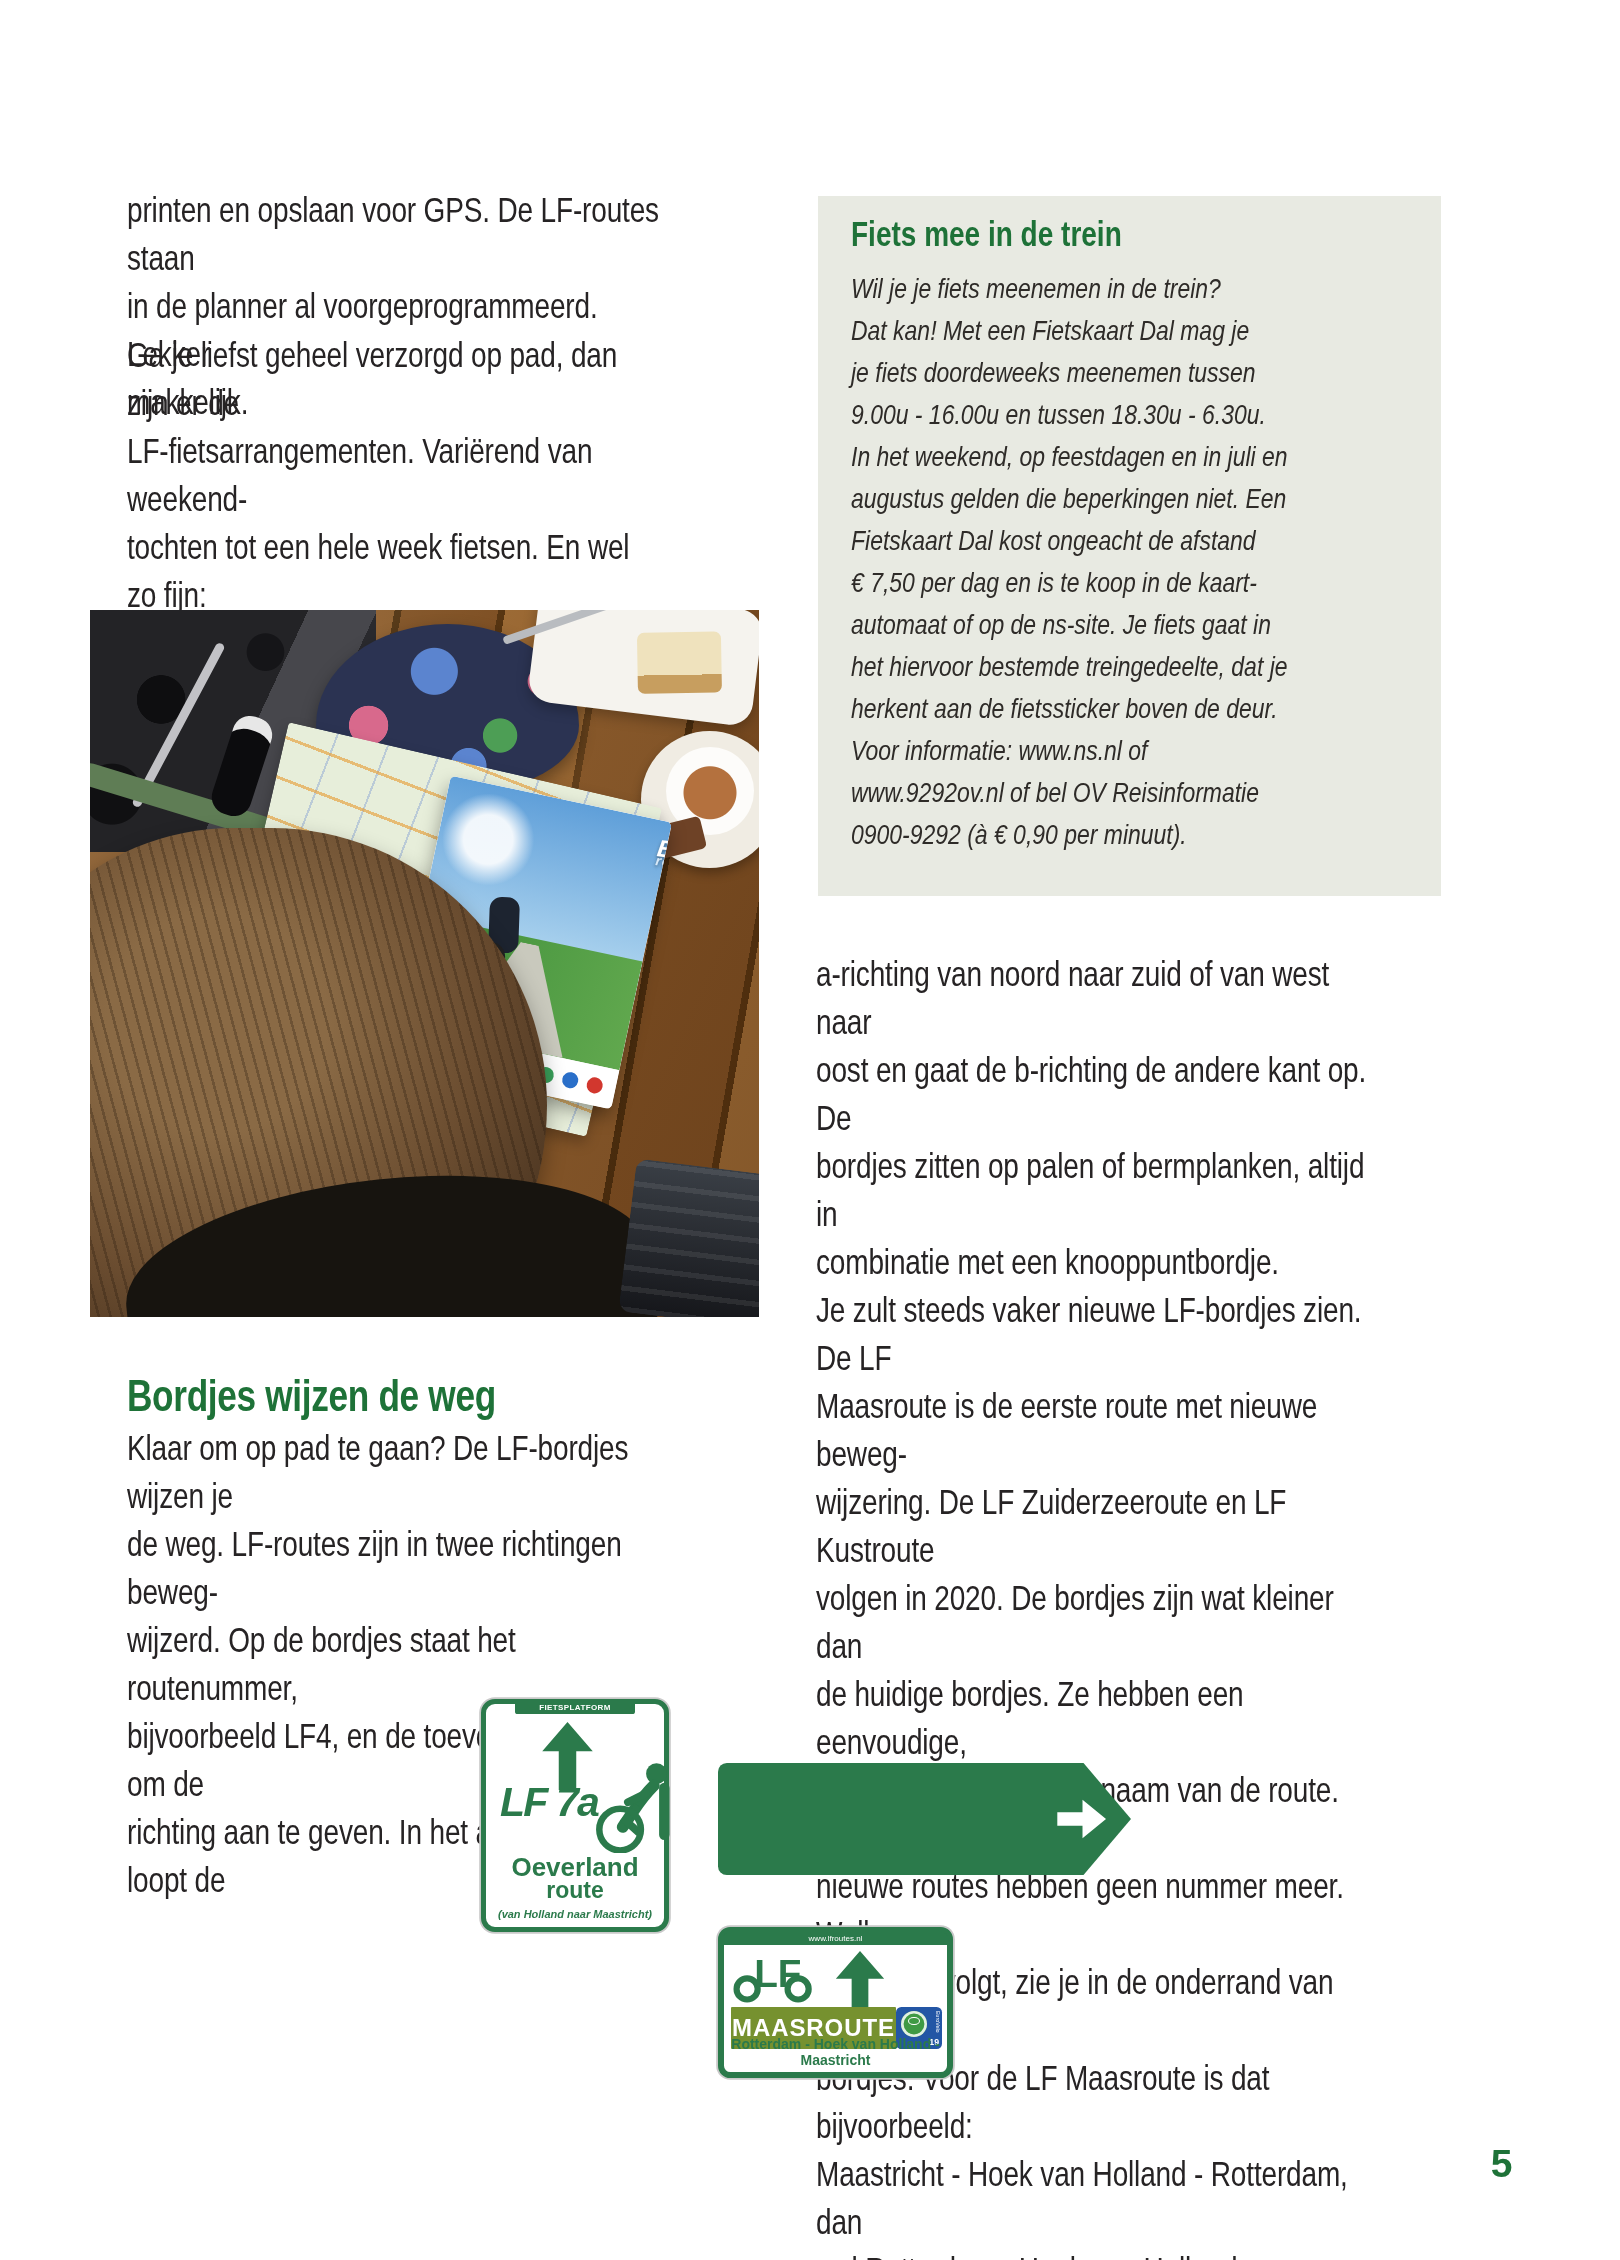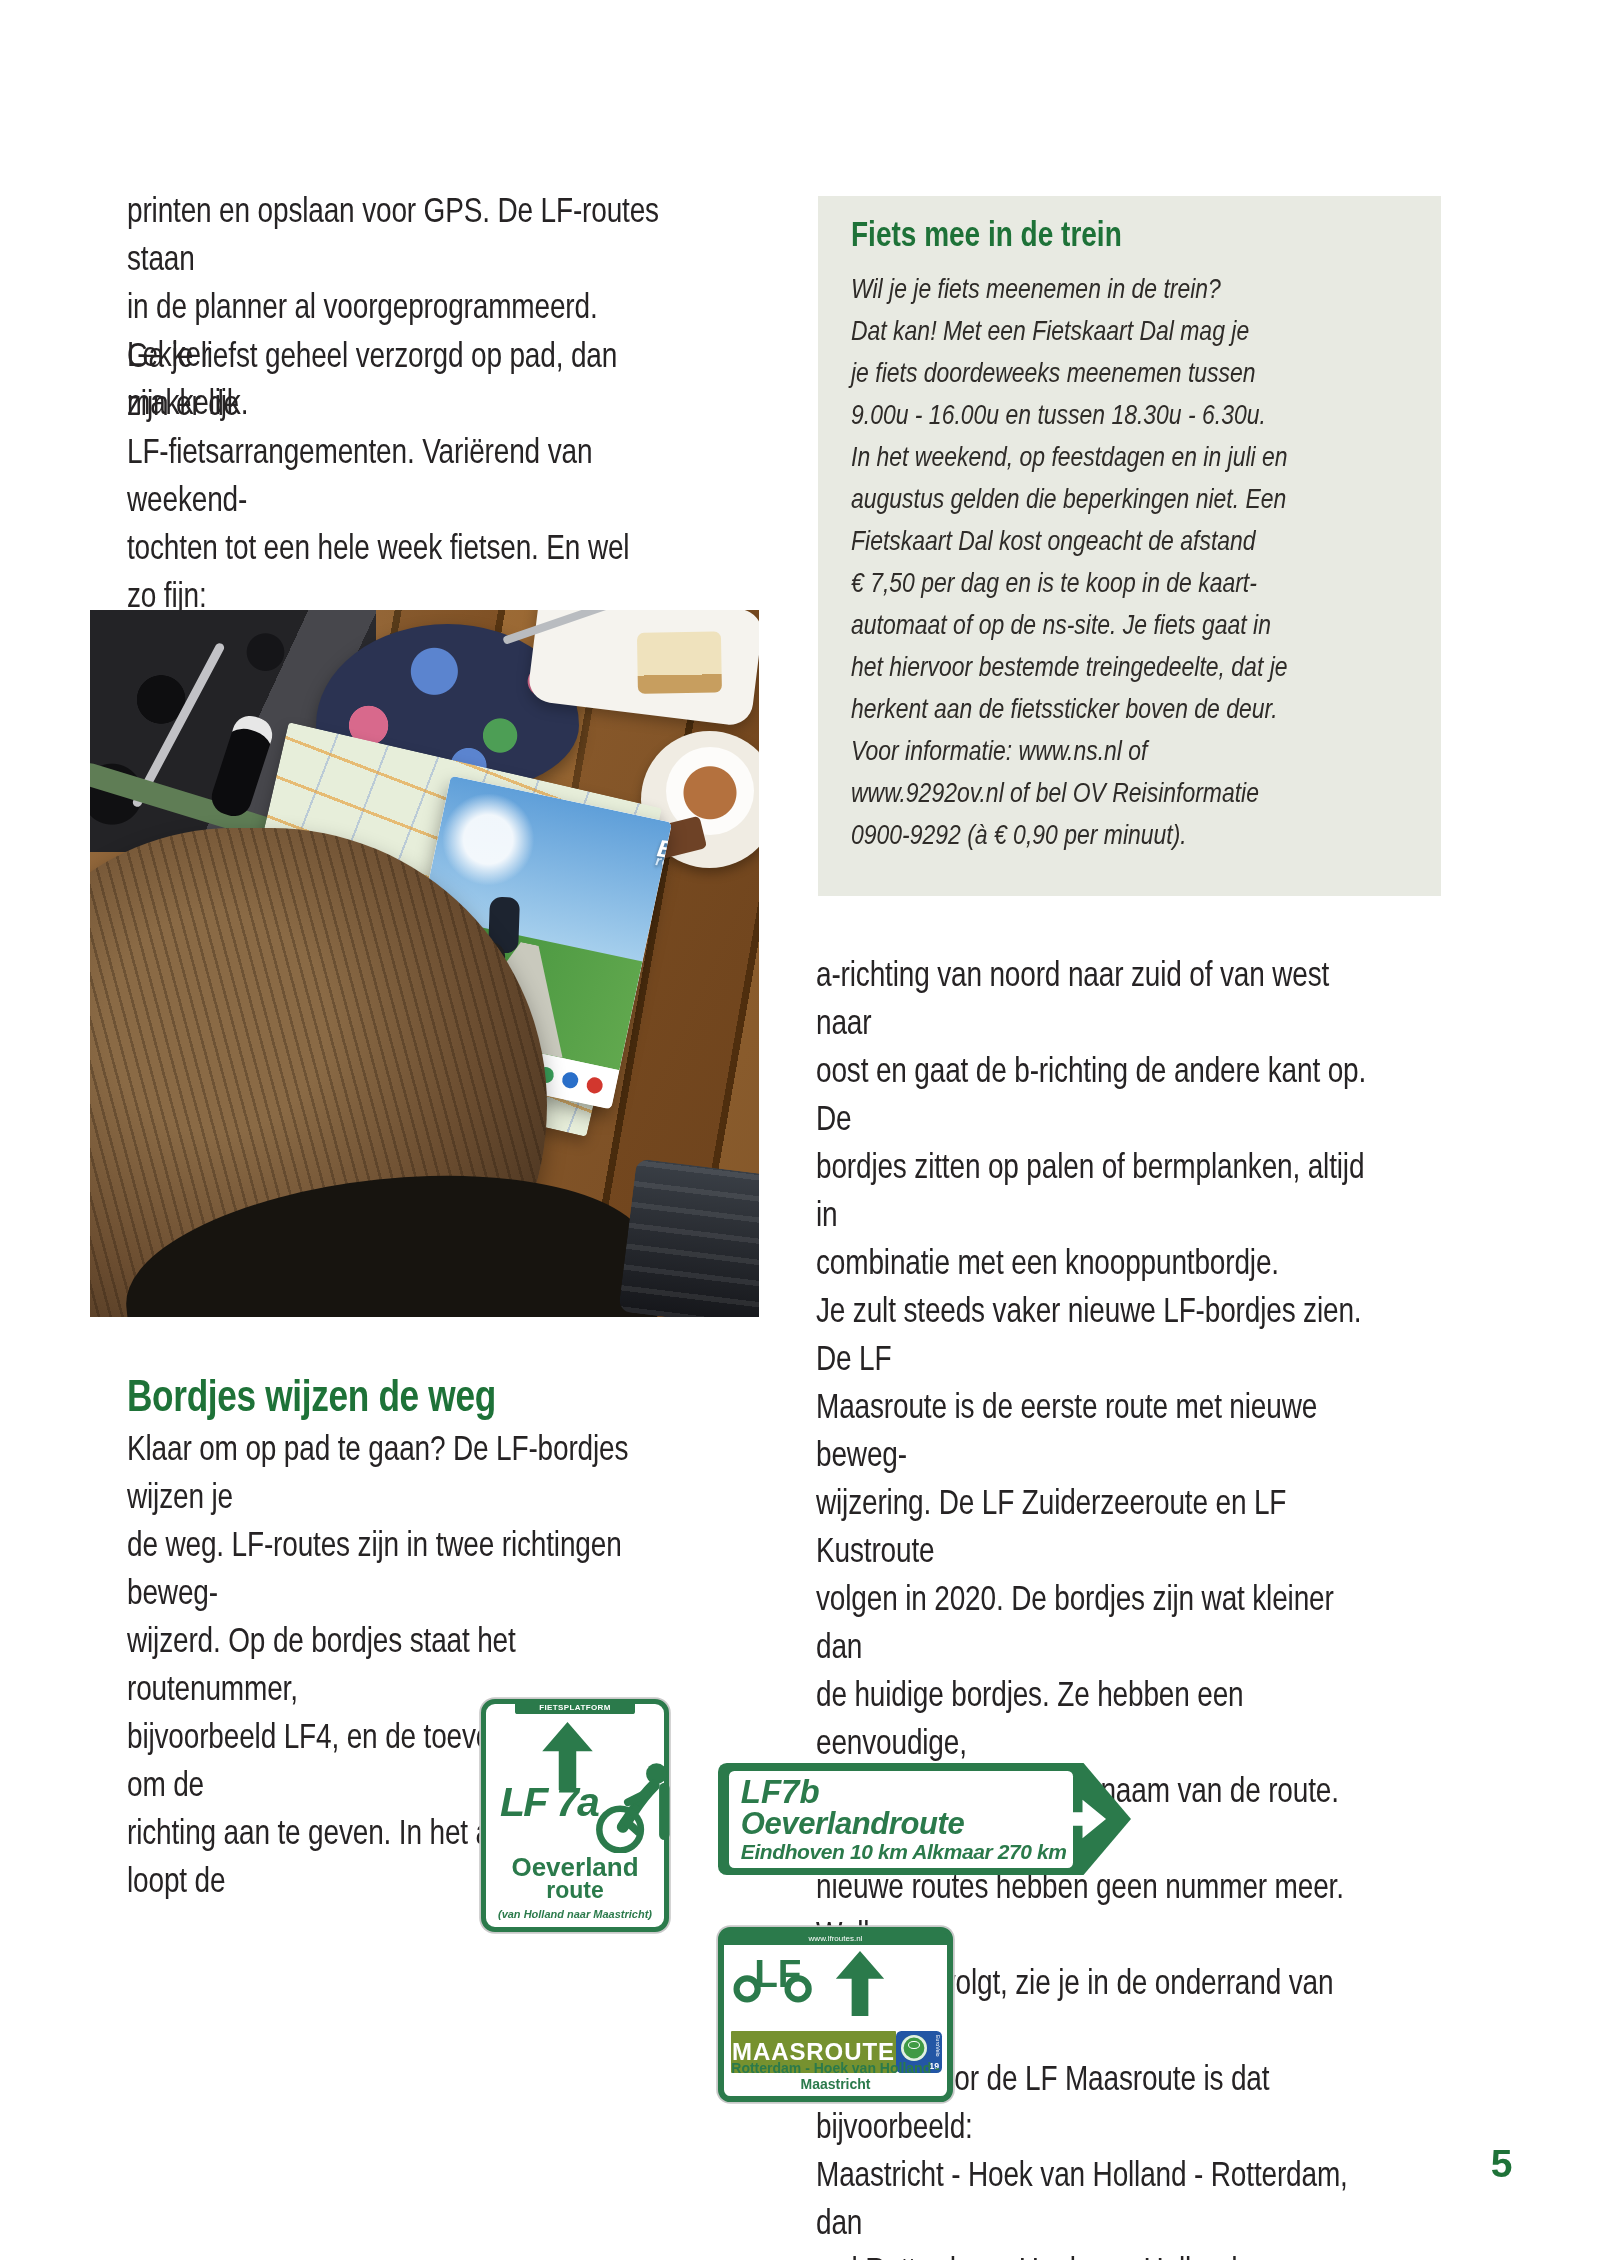--- a/index.html
+++ b/index.html
@@ -142,21 +142,21 @@
     background:var(--sign_green,#2b7a4b); border-radius:8.8px;
     clip-path:polygon(0 0, 88.5% 0, 100% 50%, 88.5% 100%, 0 100%);
   }
   .lf7b-panel { position:absolute; left:10.5px; top:8px; width:344px; height:97px; background:#fff;
     border-radius:5.3px; box-sizing:border-box; padding:3.5px 0 0 12.3px; overflow:hidden; }
   .lf7b-route { font-size:33px; font-weight:bold; font-style:italic; color:var(--sign_green,#2b7a4b); line-height:33px; }
   .lf7b-name { font-size:31px; font-weight:bold; font-style:italic; color:var(--sign_green,#2b7a4b); line-height:32px; letter-spacing:-0.4px; }
   .lf7b-dist { font-size:21px; font-weight:bold; font-style:italic; color:var(--sign_green,#2b7a4b); line-height:24.6px; letter-spacing:-0.4px; }
   .lf7b-arrow { position:absolute; right:23px; top:35px; }
   .sign-maas {
-    position:absolute; left:718px; top:1927px; width:235px; height:175px; box-sizing:border-box;
+    position:absolute; left:718px; top:1927px; width:235px; height:151px; box-sizing:border-box;
     background:#fff; border:6.1px solid var(--sign_green,#2b7a4b); border-radius:12.3px;
     box-shadow:0 0 0 1.8px #c9c9c9;
   }
   .sign-maas * { position:absolute; }
   .maas-url { left:0; top:0; width:100%; height:12.3px; background:var(--sign_green,#2b7a4b);
     color:#fff; font-size:8px; text-align:center; line-height:12.3px; border-radius:2.6px 2.6px 0 0; }
   .maas-logo { left:8.8px; top:19.3px; }
   .maas-arrow { left:107px; top:17.6px; }
   .maas-band { left:7px; bottom:23px; width:165px; height:42px; background:var(--olive,#76912f);
     border-radius:1px; color:#fff; font-size:24px; font-weight:bold; text-align:center;
@@ -283,25 +283,20 @@
       <path d="M56 20 L56 56" stroke="#2b7a4b" stroke-width="8" stroke-linecap="round"></path>
     </svg>
     <div class="lf7a-name">
       <span class="l1">Oeverland</span>
       <span class="l2">route</span>
     </div>
     <div class="lf7a-dir">(van Holland naar Maastricht)</div>
   </div>
 
   <div class="sign-lf7b">
-    <div class="lf7b-panel">
-      <div class="lf7b-route">LF7b</div>
-      <div class="lf7b-name">Oeverlandroute</div>
-      <div class="lf7b-dist">Eindhoven 10 km Alkmaar 270 km</div>
-    </div>
     <svg class="lf7b-arrow" width="51" height="42" viewBox="0 0 60 50">
       <path d="M0 17 H30 V2 L58 25 L30 48 V33 H0 Z" fill="#ffffff"></path>
     </svg>
   </div>
 
   <div class="sign-maas">
     <div class="maas-url">www.lfroutes.nl</div>
     <svg class="maas-logo" width="81" height="51" viewBox="0 0 92 58">
       <circle cx="16" cy="42" r="12" stroke="#2b7a4b" stroke-width="7" fill="none"></circle>
       <circle cx="74" cy="42" r="12" stroke="#2b7a4b" stroke-width="7" fill="none"></circle>

